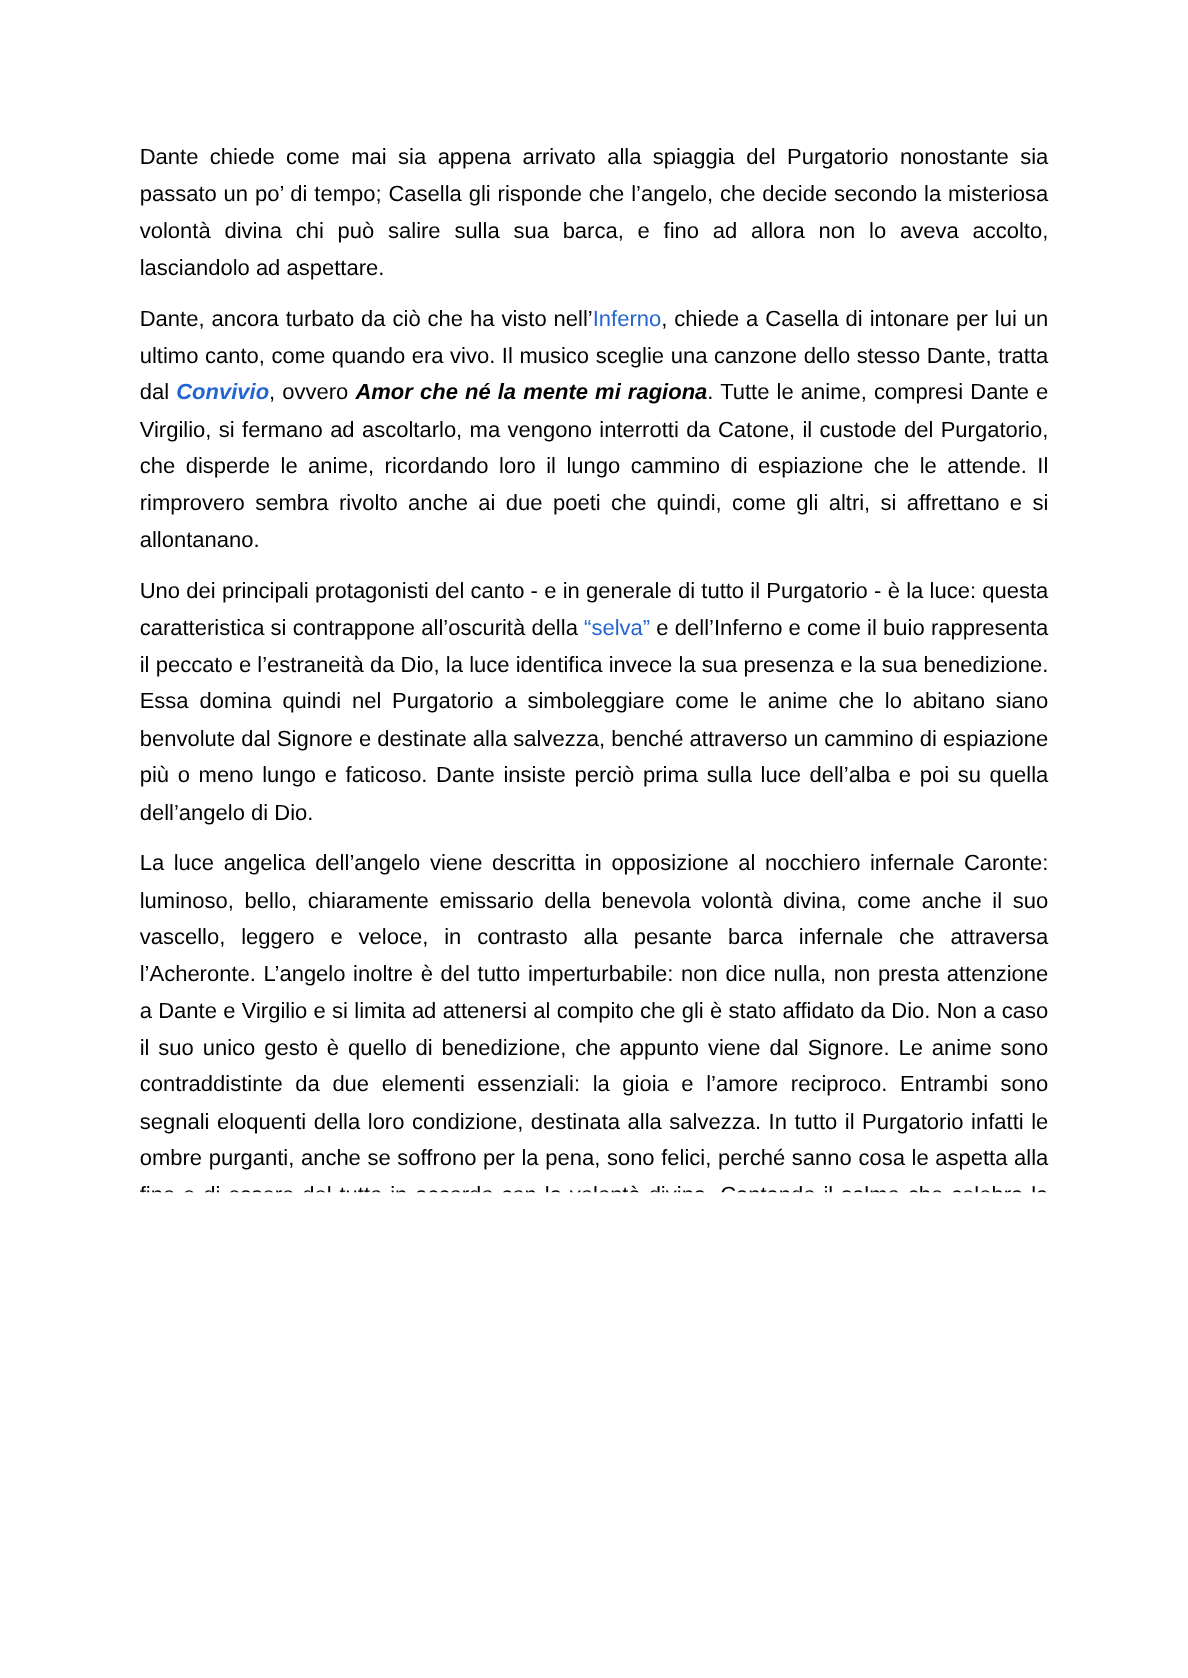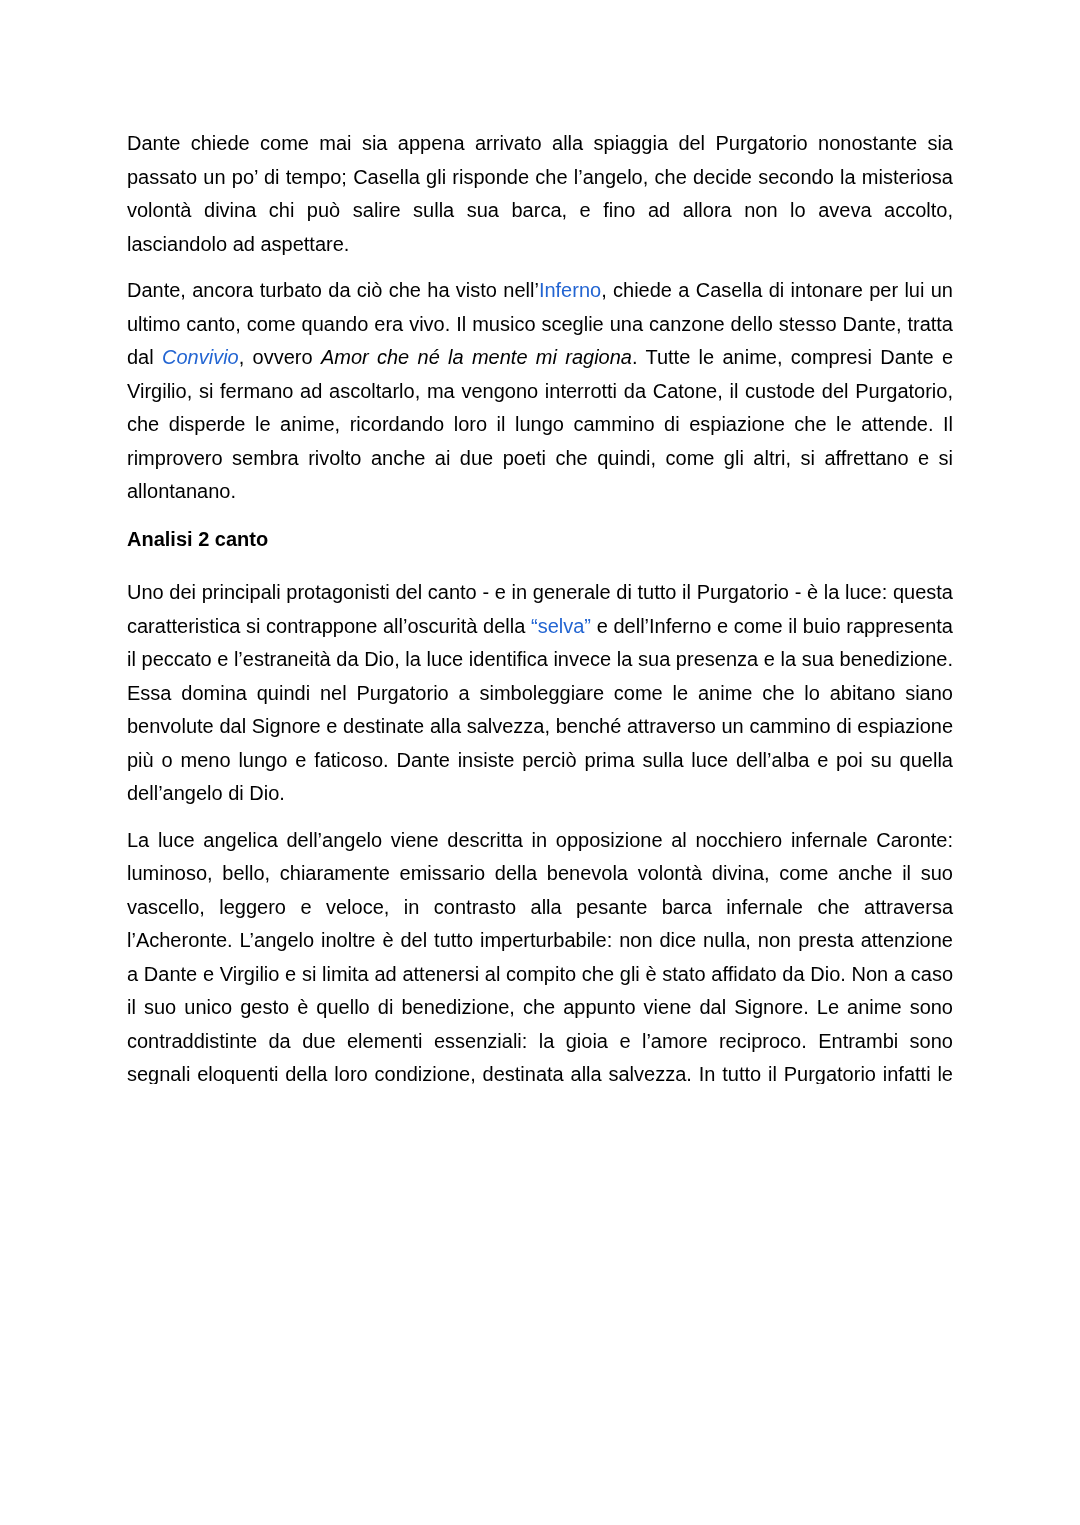--- a/index.html
+++ b/index.html
@@ -35,26 +35,26 @@
     text-align: left;
     margin: 14px 0 20px 0;
   }
   a.doclink {
     text-decoration: none;
     cursor: pointer;
     margin-top: 48px;
   }
   .italic {
     font-style: italic;
+    font-weight: bold;
   }
 </style>
 </head>
 <body>
 
 <div class="page" style="background: rgb(255, 255, 255);">
   <div class="content" id="doc-content" style="color: rgb(0, 0, 0);">
       <p class="para"><span>Dante chiede come mai sia appena arrivato alla spiaggia del Purgatorio nonostante sia passato un po’ di tempo; Casella gli risponde che l’angelo, che decide secondo la misteriosa volontà divina chi può salire sulla sua barca, e fino ad allora non lo aveva accolto, lasciandolo ad aspettare.</span></p>
       <p class="para"><span>Dante, ancora turbato da ciò che ha visto nell’</span><a class="doclink" href="#" style="color: rgb(35, 101, 210);">Inferno</a><span>, chiede a Casella di intonare per lui un ultimo canto, come quando era vivo. Il musico sceglie una canzone dello stesso Dante, tratta dal </span><a class="doclink italic" href="#" style="color: rgb(35, 101, 210);">Convivio</a><span>, ovvero </span><span class="italic">Amor che né la mente mi ragiona</span><span>. Tutte le anime, compresi Dante e Virgilio, si fermano ad ascoltarlo, ma vengono interrotti da Catone, il custode del Purgatorio, che disperde le anime, ricordando loro il lungo cammino di espiazione che le attende. Il rimprovero sembra rivolto anche ai due poeti che quindi, come gli altri, si affrettano e si allontanano.</span></p>
-      <h2 class="heading"><span>Analisi 2 canto</span></h2>
       <p class="para"><span>Uno dei principali protagonisti del canto - e in generale di tutto il Purgatorio - è la luce: questa caratteristica si contrappone all’oscurità della </span><a class="doclink" href="#" style="color: rgb(35, 101, 210);">“selva”</a><span> e dell’Inferno e come il buio rappresenta il peccato e l’estraneità da Dio, la luce identifica invece la sua presenza e la sua benedizione. Essa domina quindi nel Purgatorio a simboleggiare come le anime che lo abitano siano benvolute dal Signore e destinate alla salvezza, benché attraverso un cammino di espiazione più o meno lungo e faticoso. Dante insiste perciò prima sulla luce dell’alba e poi su quella dell’angelo di Dio.</span></p>
       <p class="para"><span>La luce angelica dell’angelo viene descritta in opposizione al nocchiero infernale Caronte: luminoso, bello, chiaramente emissario della benevola volontà divina, come anche il suo vascello, leggero e veloce, in contrasto alla pesante barca infernale che attraversa l’Acheronte. L’angelo inoltre è del tutto imperturbabile: non dice nulla, non presta attenzione a Dante e Virgilio e si limita ad attenersi al compito che gli è stato affidato da Dio. Non a caso il suo unico gesto è quello di benedizione, che appunto viene dal Signore. Le anime sono contraddistinte da due elementi essenziali: la gioia e l’amore reciproco. Entrambi sono segnali eloquenti della loro condizione, destinata alla salvezza. In tutto il Purgatorio infatti le ombre purganti, anche se soffrono per la pena, sono felici, perché sanno cosa le aspetta alla fine e di essere del tutto in accordo con la volontà divina. Cantando il salmo che celebra la liberazione degli Ebrei dalla servitù in Egitto, le anime del Purgatorio comunicano il proprio il loro sollievo e la loro speranza, e sono in perfetta armonia tra loro, a differenza dei dannati infernali, che sono sempre pieni di ostilità reciproca.</span></p>
     </div>
 </div>
 
 </body></html>

